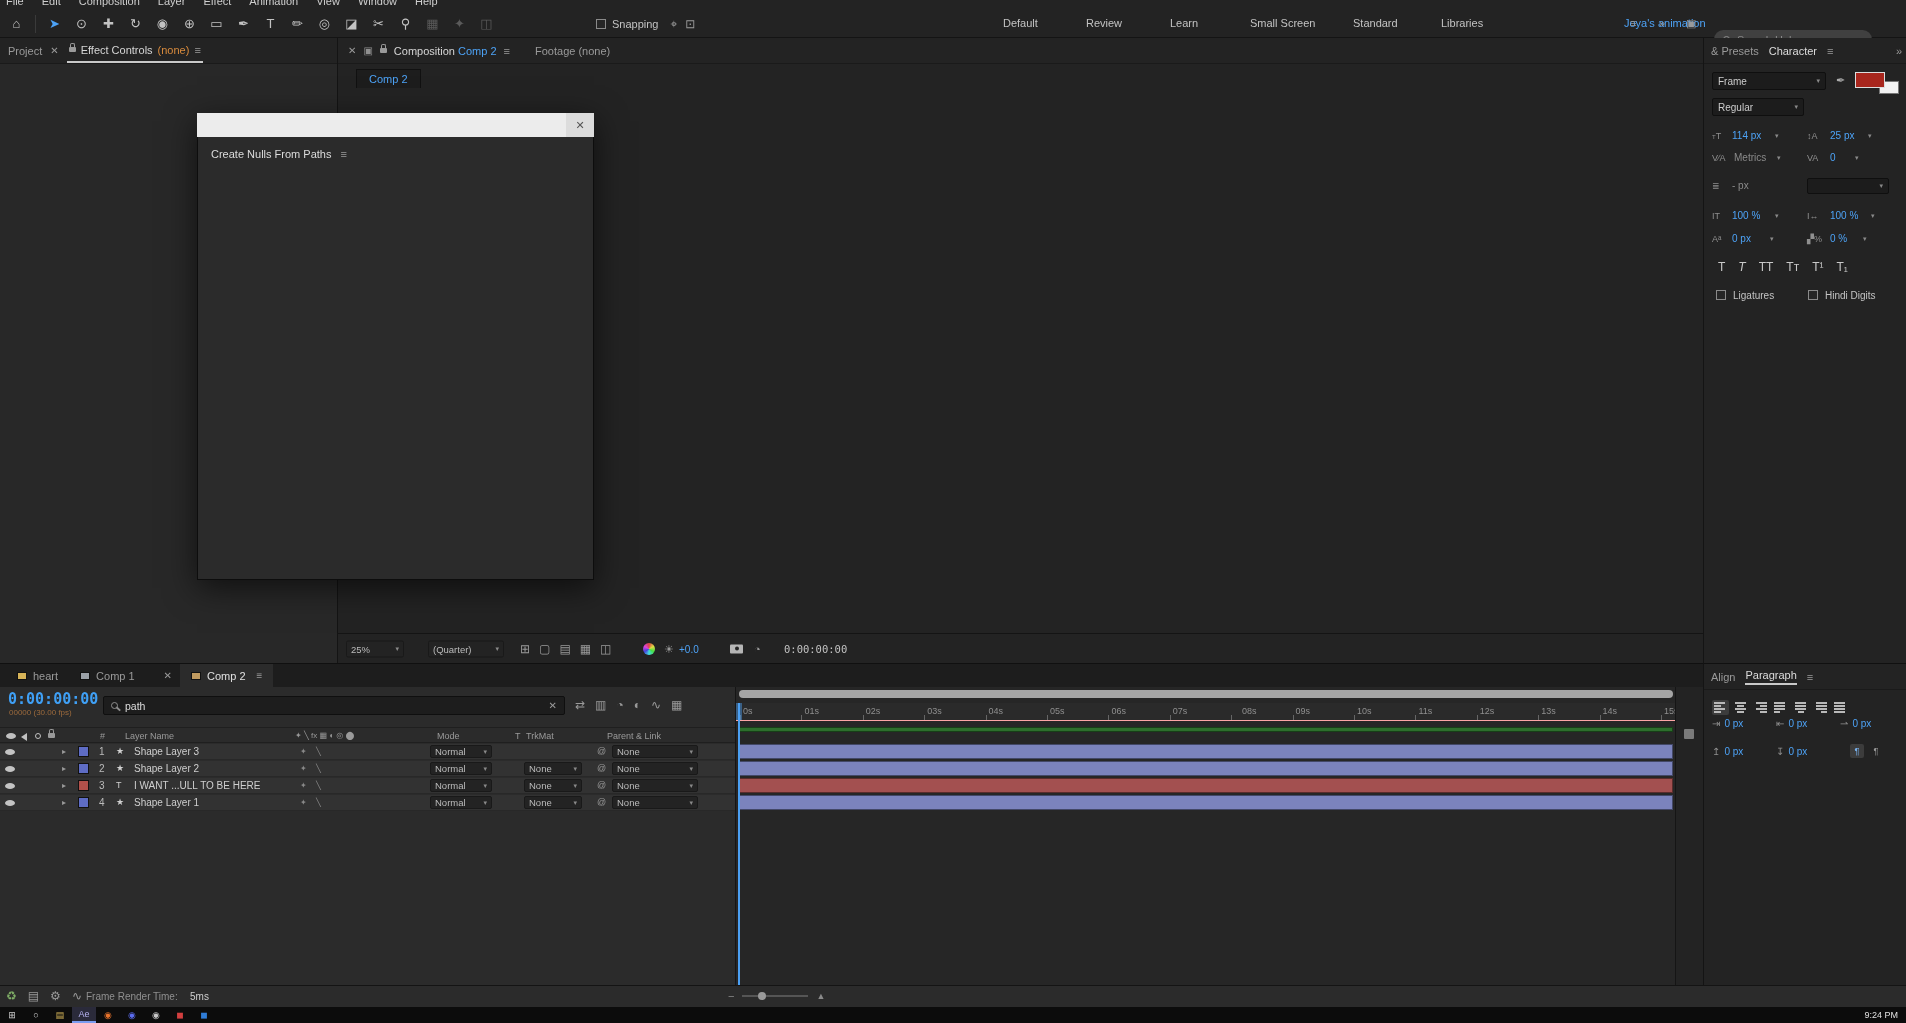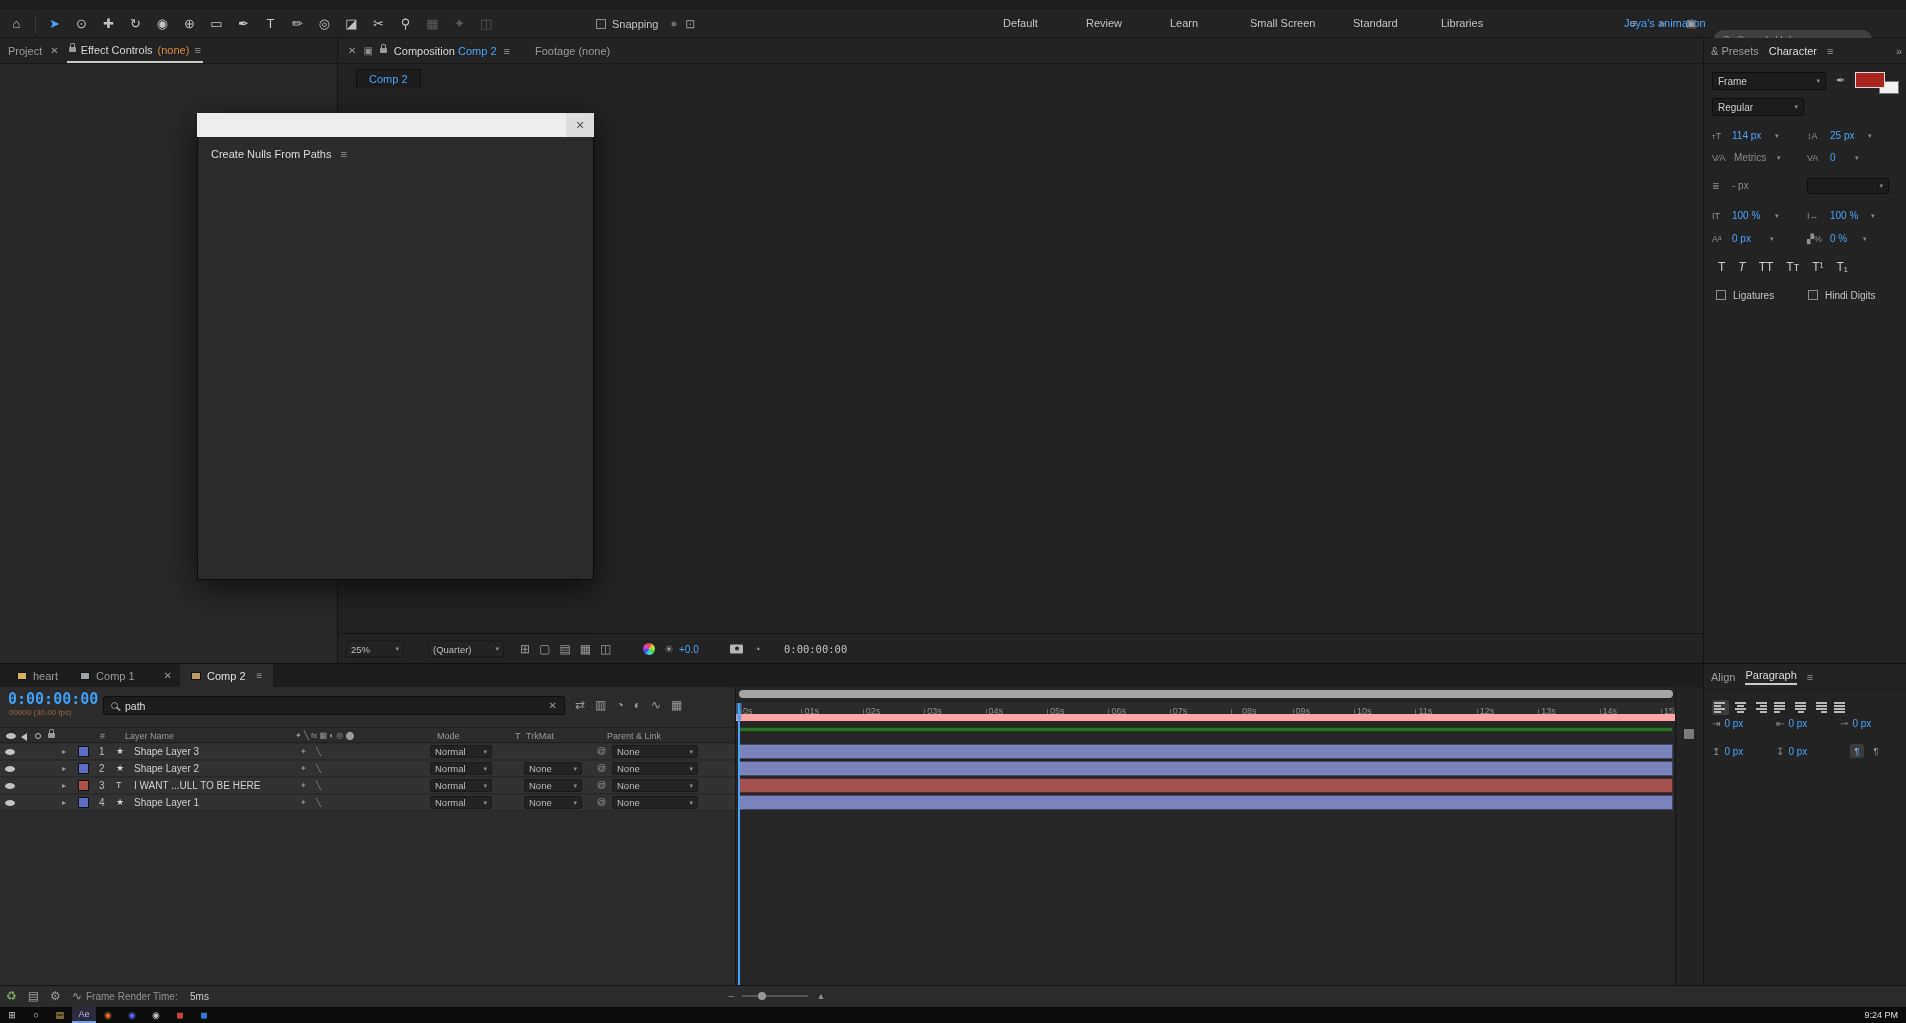--- a/index.html
+++ b/index.html
@@ -147,21 +147,21 @@
   .licon{left:116px;top:2px;font-size:9px;color:#d0d0d0}
   .lname{left:134px;top:2px;font-size:10px;color:#cfcfcf;white-space:nowrap}
   .sw1{left:300px;top:3px;color:#8a8a8a;font-size:8px}
   .sw2{left:316px;top:3px;color:#8a8a8a;font-size:8px}
   .dd.mode{left:430px;top:1px;width:62px}
   .dd.trk{left:524px;top:1px;width:58px}
   .pick{left:597px;top:2px;font-size:9px;color:#999}
   .dd.par{left:612px;top:1px;width:86px}
   .tl-graph{position:absolute;left:735px;top:0;width:940px;height:100%;background:#262626;border-left:1px solid #151515}
   .tnav{position:absolute;left:3px;top:3px;width:934px;height:8px;background:#a5a5a5;border-radius:4px}
-  .ruler{position:absolute;left:0;top:16px;width:100%;height:18px;background:#2a2a2a;border-bottom:7px solid #fca5a5}
+  .ruler{position:absolute;left:0;top:16px;width:100%;height:18px;background:#2a2a2a;border-bottom:1px solid #fca5a5}
   .rtick{position:absolute;bottom:0;width:1px;height:5px;background:#666}
   .rlab{position:absolute;top:3px;font-size:9px;color:#8f8f8f}
   .workarea{position:absolute;left:3px;top:40px;width:934px;height:5px;background:#2d6e2d;border:1px solid #173f17}
   .tl-bar{position:absolute;left:3px;width:934px;height:15px;border:1px solid rgba(0,0,0,.45)}
   .cti{position:absolute;left:2px;top:16px;width:2px;bottom:0;background:#4ba0f4}
   .cti::before{content:'';position:absolute;left:-2px;top:0;width:6px;height:17px;background:rgba(75,160,244,.45)}
   .tl-gap{position:absolute;left:1675px;top:0;width:28px;height:100%;background:#232323;border-left:1px solid #151515}
   .marker-bin{position:absolute;left:8px;top:42px;width:10px;height:10px;background:#7a7a7a;border-radius:1px}
 
   
@@ -180,20 +180,31 @@
   .tb-ic{width:24px;height:16px;display:flex;align-items:center;justify-content:center}
   .tb-ic.active{background:#2a2a3a;border-bottom:2px solid #7a9cf0}
   .tb-g{font-size:9px;line-height:1}
   .tb-time{position:absolute;right:8px;top:3px;font-size:9px;color:#e0e0e0}
 </style>
 </head>
 <body>
 
 <div id="root">
 
+  <div class="menubar">
+      <span>File</span>
+      <span>Edit</span>
+      <span>Composition</span>
+      <span>Layer</span>
+      <span>Effect</span>
+      <span>Animation</span>
+      <span>View</span>
+      <span>Window</span>
+      <span>Help</span>
+    </div>
 
   <div class="toolbar">
     <div class="tools">
         <div class="tool">⌂</div>
         <div class="vsep"></div>
         <div class="tool active">➤</div>
         <div class="tool">⊙</div>
         <div class="tool">✚</div>
         <div class="tool">↻</div>
         <div class="tool">◉</div>

